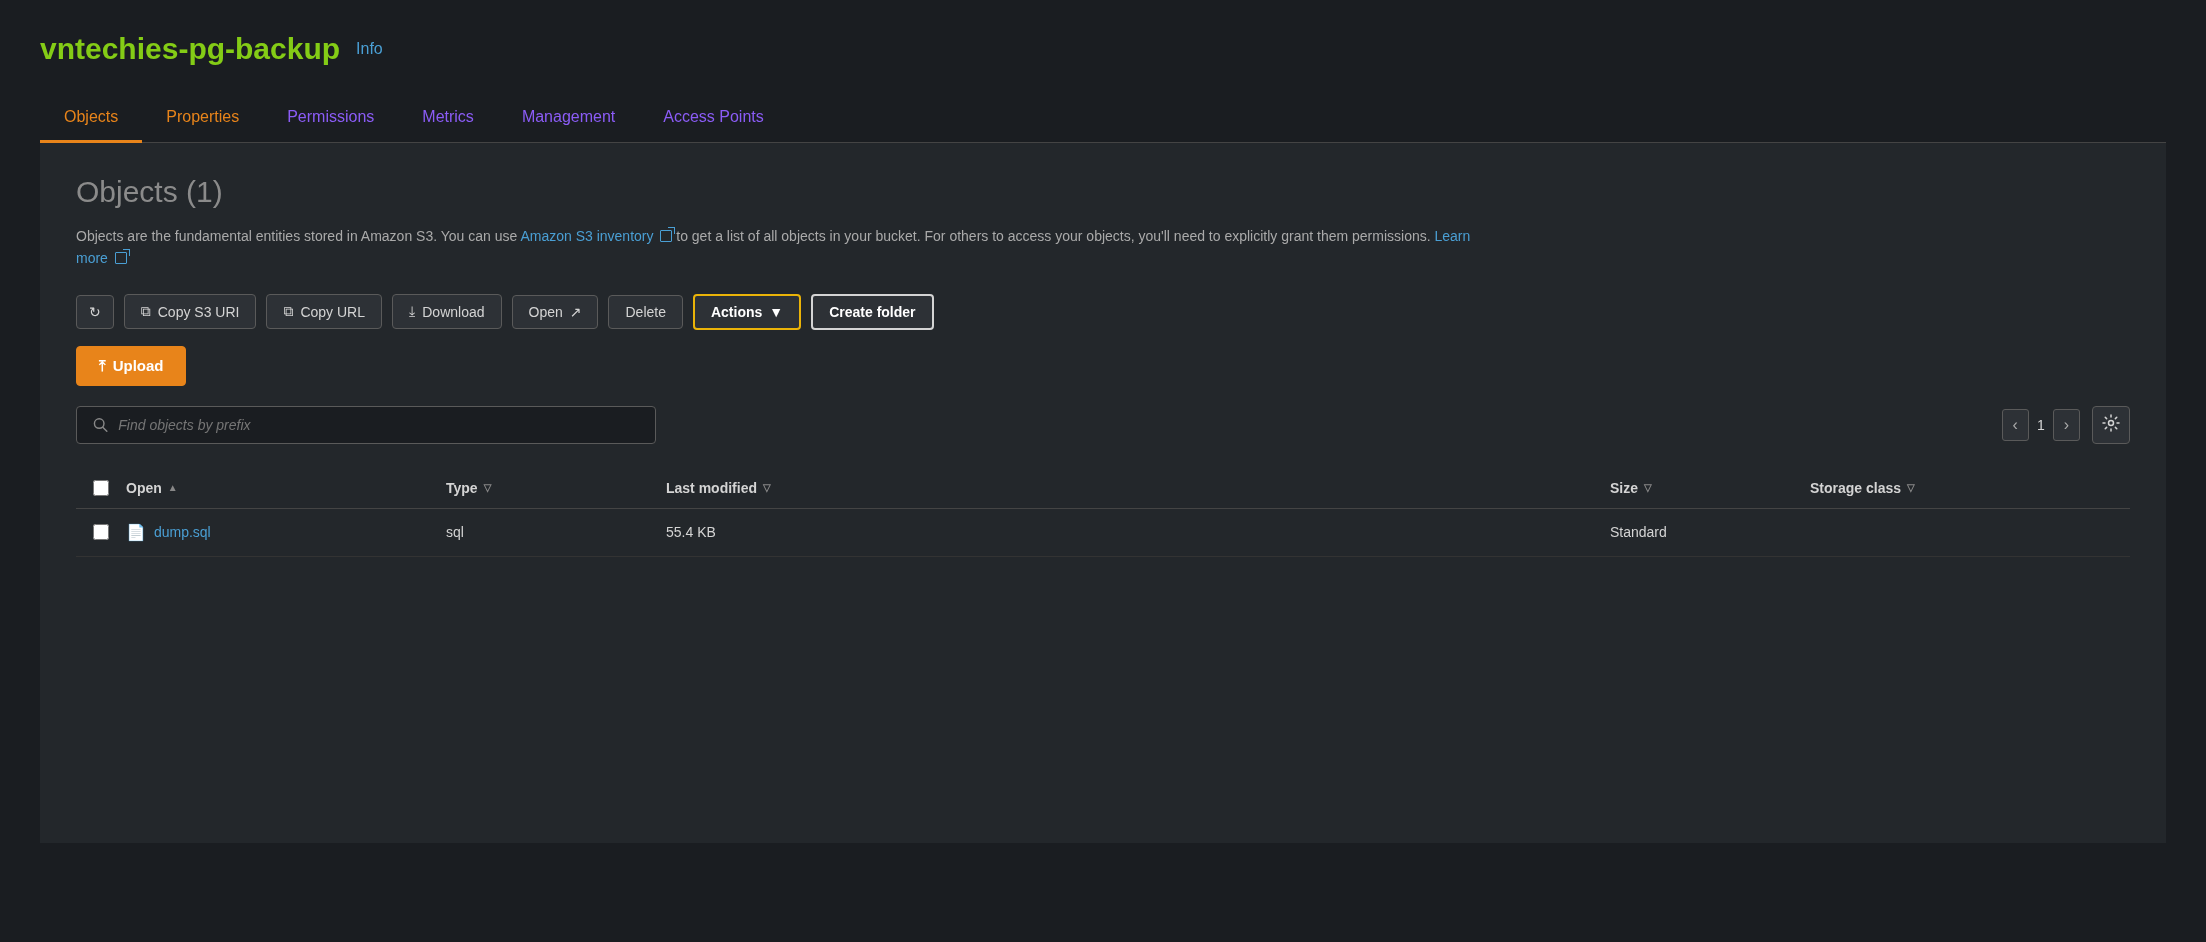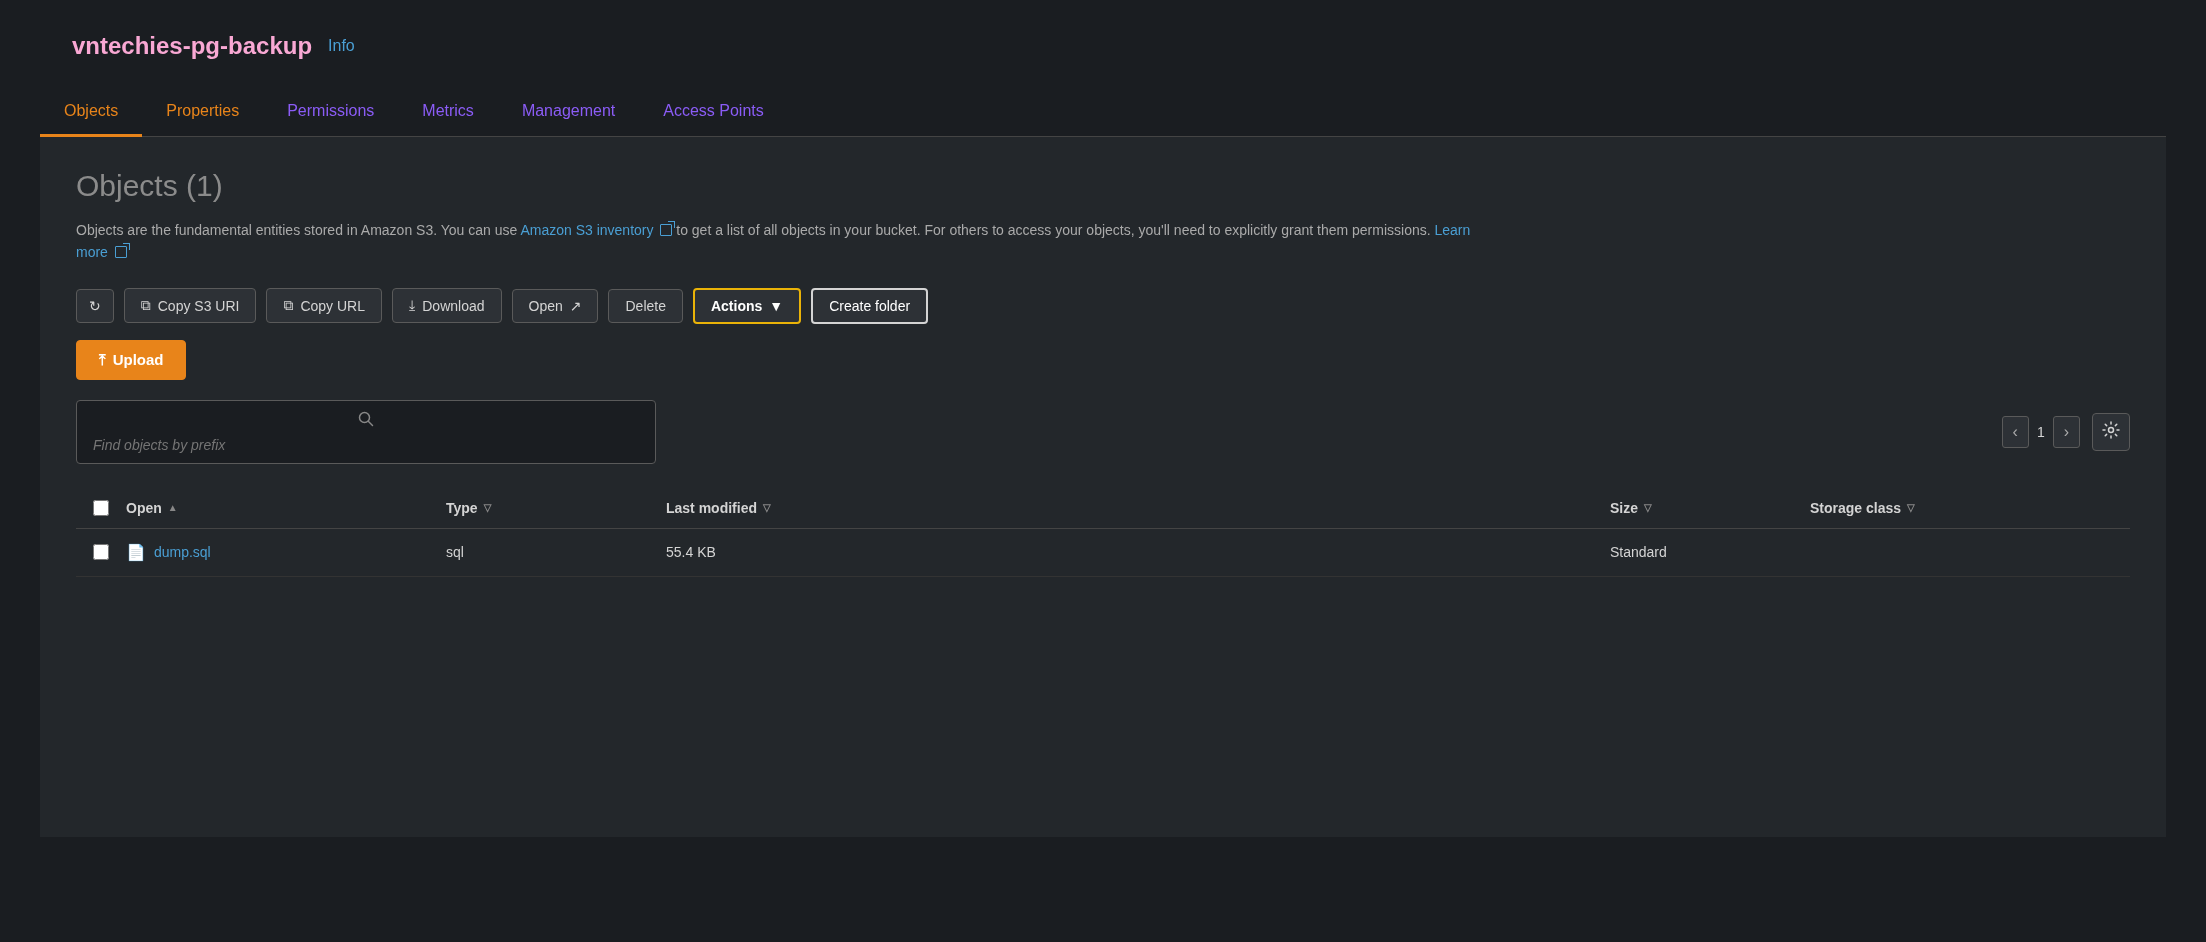--- a/index.html
+++ b/index.html
@@ -19,24 +19,23 @@
 
     
     .bucket-header {
       display: flex;
       align-items: center;
       gap: 16px;
       margin-bottom: 28px;
     }
 
     .bucket-title {
-      font-size: 24px;
+      font-size: 30px;
       font-weight: 700;
-      color: #f9a8d4;
-      margin-left: 32px;
+      color: #84cc16;
     }
 
     .info-link {
       color: #4a9fd4;
       font-size: 16px;
       cursor: pointer;
       text-decoration: none;
     }
 
     
@@ -164,21 +163,21 @@
       color: #ffffff;
       font-size: 14px;
       font-weight: 600;
     }
 
     .btn-create-folder {
       background: #2d3136;
       border: 2px solid #d4d4d4;
       color: #ffffff;
       font-size: 14px;
-      font-weight: 400;
+      font-weight: 700;
     }
 
     
     .upload-row {
       margin-bottom: 20px;
     }
 
     
     .search-row {
       display: flex;
@@ -189,21 +188,20 @@
 
     .search-box {
       display: flex;
       align-items: center;
       gap: 10px;
       background: #1a1d21;
       border: 1px solid #5a5a5a;
       border-radius: 4px;
       padding: 10px 16px;
       width: 580px;
-      flex-direction: column;
     }
 
     .search-box input {
       background: transparent;
       border: none;
       outline: none;
       color: #888;
       font-size: 14px;
       font-style: italic;
       width: 100%;

